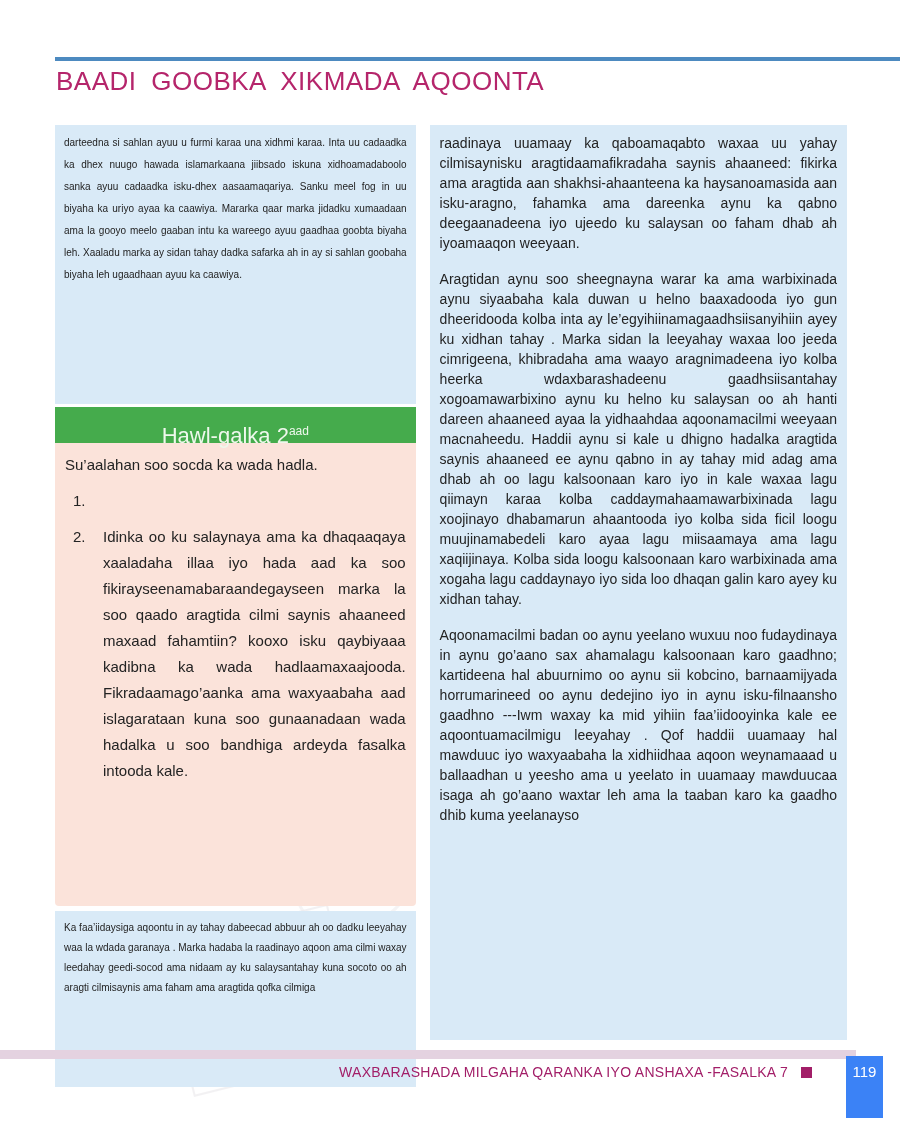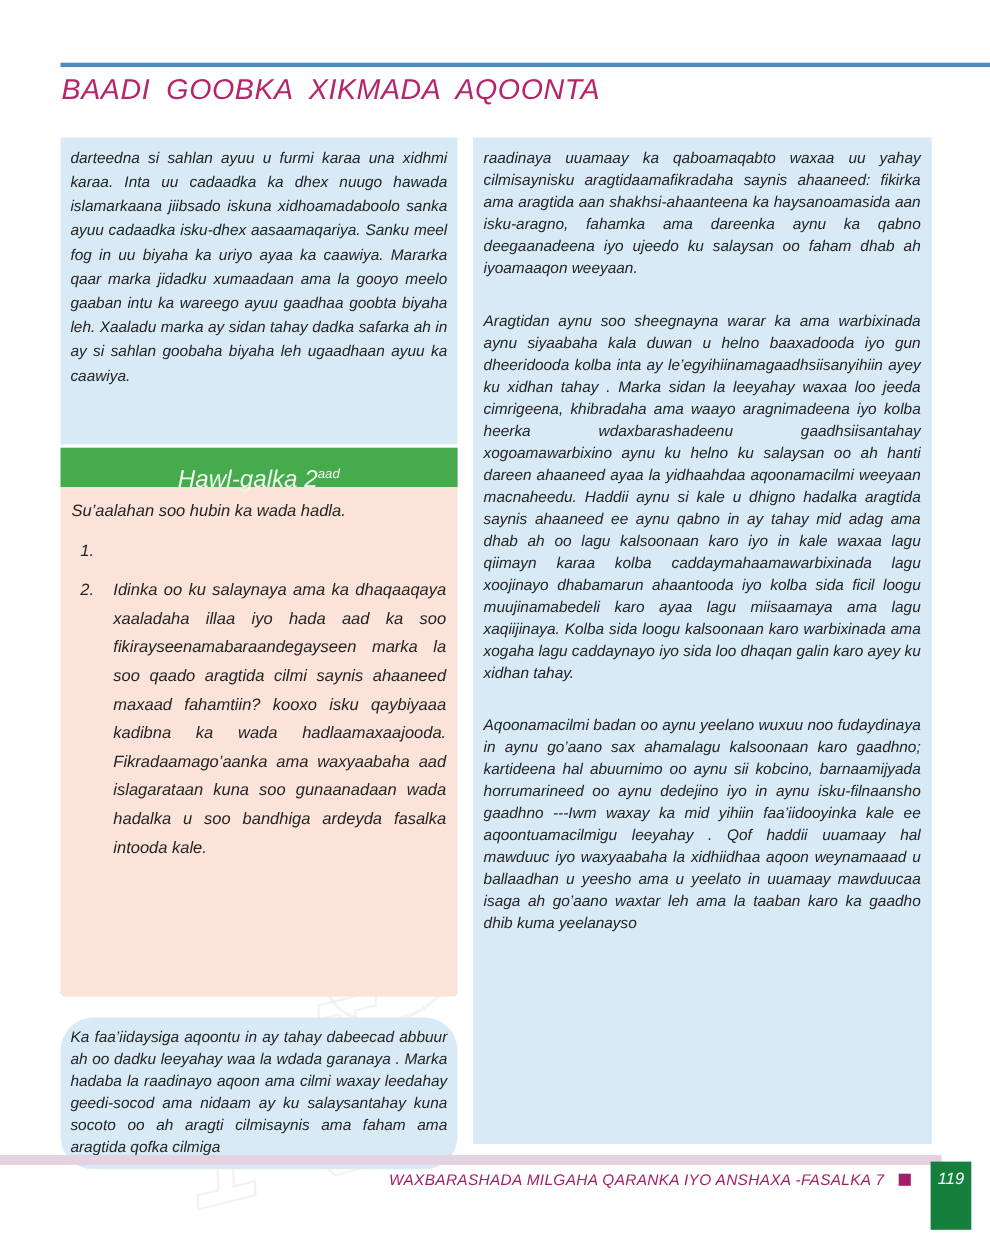--- a/index.html
+++ b/index.html
@@ -1,20 +1,20 @@
 <!DOCTYPE html>
 <html><head>
 <meta charset="utf-8">
 <style>
   html,body { margin:0; padding:0; }
   body {
     width:900px; height:1125px; position:relative; background:#ffffff;
     font-family:"Liberation Sans", sans-serif; color:#232323; overflow:hidden;
   }
-  .page { position:absolute; inset:0; overflow:hidden;font-style:italic; }
+  .page { position:absolute; inset:0; overflow:hidden; }
 
   
   .wm { position:absolute; z-index:0; pointer-events:none; opacity:.55; }
   .wm-letter {
     font-family:"DejaVu Serif", serif; font-size:210px; font-weight:bold;
     color:transparent; -webkit-text-stroke:2px #e9e7ea;
   }
   .wm-n { left:165px; top:880px; transform:rotate(-14deg); }
   .wm-o {
     left:295px; top:845px; width:110px; height:78px; border:3px solid #ecebed;
@@ -32,57 +32,57 @@
   }
 
   .columns { position:absolute; left:55px; top:125px; width:792px; display:flex; gap:14px; }
   .col-left  { width:392px; }
   .col-right {
     width:452px; background:#d9eaf7; box-sizing:border-box;
     padding:8px 10px; max-height:915px; overflow:hidden;
     font-size:14px; line-height:20px; text-align:justify;
   }
   .col-right p { margin:0; }
-  .col-right p + p { margin-top:28px; }
+  .col-right p + p { margin-top:16px; }
 
   .blue-block {
     background:#d9eaf7; box-sizing:border-box; padding:7px 9px;
-    font-size:14px; line-height:22px; text-align:justify; overflow:hidden;
+    font-size:10px; line-height:22px; text-align:justify; overflow:hidden;
   }
   .blue-block p { margin:0; }
   .block-para1 { height:279px; }
-  .block-para2 { height:138px; margin-top:19px; line-height:20px;border-radius:30px; }
+  .block-para2 { height:176px; margin-top:5px; line-height:20px; }
 
   .activity-header {
     margin-top:3px; height:36px; box-sizing:border-box; background:#45ab4c;
     color:#eef8ec; text-align:center; font-size:22px; padding-top:16px;
   }
   .activity-header sup { font-size:12px; }
 
   .activity-box {
     background:#fbe3da; box-sizing:border-box; height:463px; overflow:hidden;
     padding:9px 10px; font-size:15px; line-height:26px;
     border-radius:0 0 4px 4px;
   }
   .activity-intro { margin:0 0 6px 0; }
   .q-row { display:flex; margin-top:10px; }
   .q-num { flex:none; width:30px; padding-left:8px; box-sizing:content-box; }
   .q-text { flex:1; text-align:justify; }
 
   .footer-bar { position:absolute; left:0; top:1050px; width:856px; height:9px; background:#e4d2e0; }
   .footer-row {
-    position:absolute; top:1062px; left:16px; width:812px; height:20px;
+    position:absolute; top:1062px; left:0; width:812px; height:20px;
     display:flex; justify-content:flex-end; align-items:center; gap:13px;
   }
   .footer-text { color:#a21e68; font-size:14px; letter-spacing:.3px; white-space:nowrap; }
   .footer-square { width:11px; height:11px; background:#a21e68; flex:none; }
 
   .page-box {
     position:absolute; left:846px; top:1056px; width:37px; height:62px;
-    background:#15803d; color:#ffffff; font-size:15px; text-align:center;
+    background:#3b82f6; color:#ffffff; font-size:15px; text-align:center;
     box-sizing:border-box; padding-top:7px;
   }
 </style>
 </head>
 <body>
 
 <div class="page">
 
   <div class="wm wm-letter wm-n">N</div>
   <div class="wm wm-o"></div>
@@ -99,21 +99,21 @@
 
         <div class="blue-block block-para1">
           <p>darteedna si sahlan ayuu u furmi karaa una xidhmi karaa. Inta uu cadaadka ka dhex nuugo hawada islamarkaana jiibsado iskuna xidhoamadaboolo sanka ayuu cadaadka isku-dhex aasaamaqariya. Sanku meel fog in uu biyaha ka uriyo ayaa ka caawiya. Mararka qaar marka jidadku xumaadaan ama la gooyo meelo gaaban intu ka wareego ayuu gaadhaa goobta biyaha leh. Xaaladu marka ay sidan tahay dadka safarka ah in ay si sahlan goobaha biyaha leh ugaadhaan ayuu ka caawiya.</p>
         </div>
 
         <div class="activity-header">
           <span>Hawl-galka 2</span><sup>aad</sup>
         </div>
 
         <div class="activity-box">
-          <p class="activity-intro">Su’aalahan soo hubin ka wada hadla.</p>
+          <p class="activity-intro">Su’aalahan soo socda ka wada hadla.</p>
 
           <div class="q-row">
             <span class="q-num">1.</span>
           </div>
 
           <div class="q-row">
             <span class="q-num">2.</span>
             <span class="q-text">Idinka oo ku salaynaya ama ka dhaqaaqaya xaaladaha illaa iyo hada aad ka soo fikirayseenamabaraandegayseen marka la soo qaado aragtida cilmi saynis ahaaneed maxaad fahamtiin? kooxo isku qaybiyaaa kadibna ka wada hadlaamaxaajooda. Fikradaamago’aanka ama waxyaabaha aad islagarataan kuna soo gunaanadaan wada hadalka u soo bandhiga ardeyda fasalka intooda kale.</span>
           </div>
         </div>

